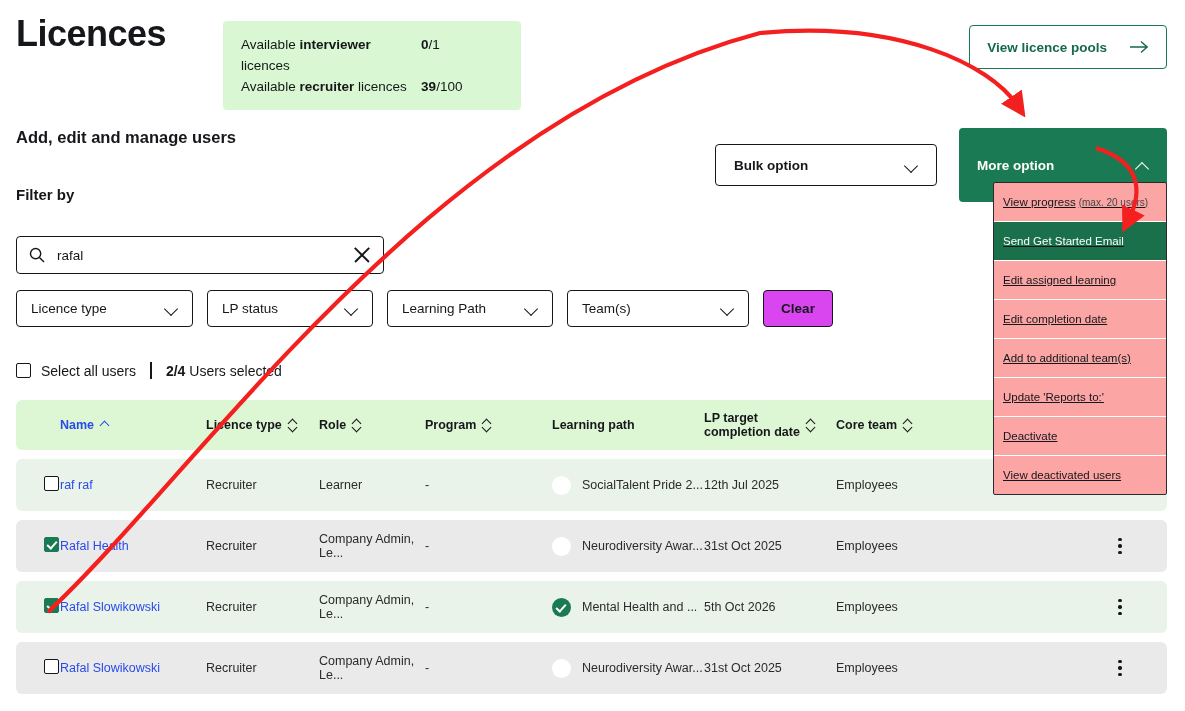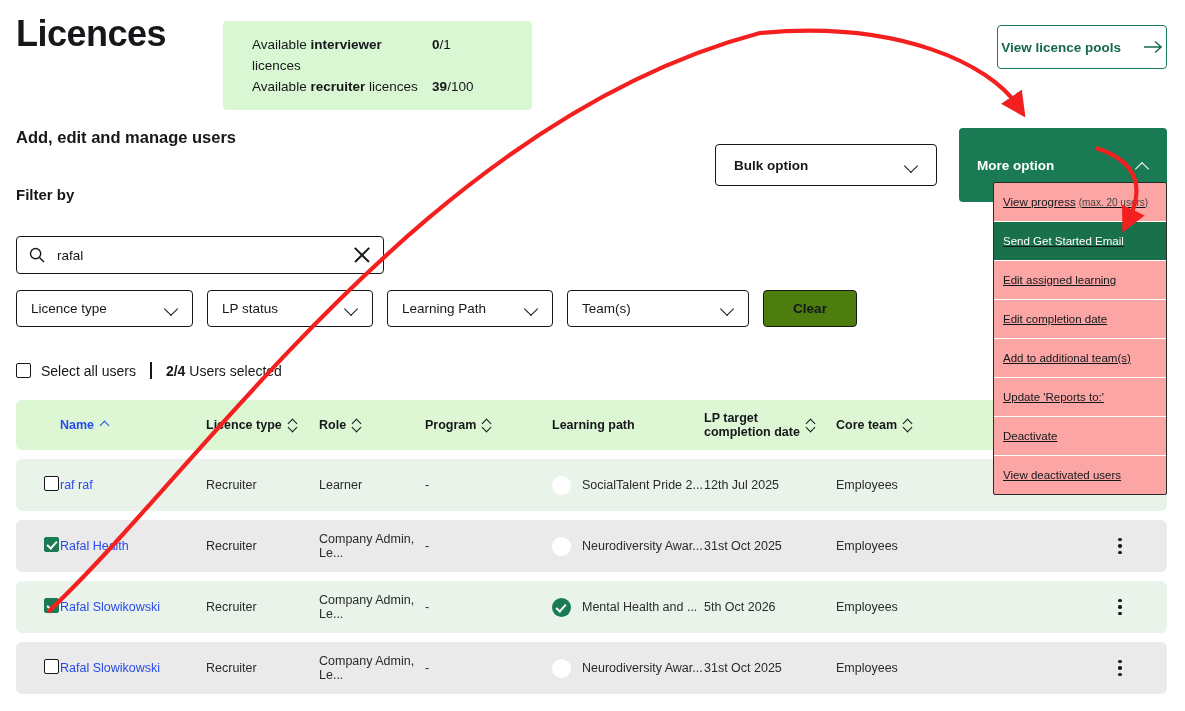--- a/index.html
+++ b/index.html
@@ -8,32 +8,32 @@
     background:#ffffff;
     font-family:"Liberation Sans", sans-serif;
     color:#15171a;
     overflow:hidden;
     position:relative;
   }
   
   .page-head{position:absolute;left:16px;top:12px;display:flex;align-items:flex-start;}
   .page-title{font-size:36px;font-weight:700;letter-spacing:-0.5px;line-height:1.2;color:#15171a;margin:0;}
   .licence-box{
-    background:#d9f7d2;border-radius:4px;padding:13px 18px 13px 29px;
+    background:#d9f7d2;border-radius:4px;padding:13px 18px 13px 18px;
     margin-left:57px;margin-top:9px;min-width:262px;
   }
   .licence-row{display:flex;align-items:baseline;font-size:13.5px;line-height:21px;color:#15171a;}
   .licence-label{width:180px;}
   .licence-label b{font-weight:700;}
   .licence-val b{font-weight:700;}
   .view-pools-btn{
     position:absolute;right:18px;top:25px;
     border:1px solid #1a7a53;border-radius:4px;background:#fff;
     color:#16694a;font-size:13.5px;font-weight:700;
-    height:42px;padding:0 3px;display:flex;align-items:center;gap:22px;cursor:pointer;
+    height:42px;padding:0 17px;display:flex;align-items:center;gap:22px;cursor:pointer;
   }
   .arrow-right{width:20px;height:14px;position:relative;display:inline-block;}
   
   .subtitle{position:absolute;left:16px;top:128px;font-size:16.5px;font-weight:700;color:#15171a;}
   .action-bar{position:absolute;right:18px;top:128px;display:flex;align-items:center;gap:22px;}
   .btn{height:40px;border-radius:4px;font-size:13.5px;font-weight:700;display:flex;align-items:center;cursor:pointer;}
   .btn-primary{background:#1a7a53;color:#fff;border:none;padding:0 18px;gap:36px;min-width:147px;justify-content:space-between;}
   .btn-outline{background:#fff;color:#15171a;border:1px solid #15171a;padding:0 18px;gap:36px;min-width:184px;justify-content:space-between;}
   .btn-green-dd{background:#1a7a53;color:#fff;border:none;padding:17px 18px;gap:36px;min-width:172px;justify-content:space-between;}
   .chev{display:inline-block;width:13px;height:13px;position:relative;}
@@ -64,21 +64,21 @@
   .search-ico{width:16px;height:16px;margin-right:12px;flex:0 0 auto;}
   .search-val{font-size:13.5px;color:#15171a;flex:1;}
   .clear-x{width:18px;height:18px;position:relative;cursor:pointer;flex:0 0 auto;}
   .clear-x::before,.clear-x::after{content:"";position:absolute;left:-1px;top:8px;width:20px;height:1.6px;background:#15171a;}
   .clear-x::before{transform:rotate(45deg);}
   .clear-x::after{transform:rotate(-45deg);}
   .filter-row{position:absolute;left:16px;top:290px;display:flex;gap:14px;align-items:center;}
   .sel{height:37px;border:1px solid #15171a;border-radius:4px;background:#fff;
     display:flex;align-items:center;justify-content:space-between;padding:0 14px;font-size:13.5px;cursor:pointer;box-sizing:border-box;}
   .sel-1{width:177px;}.sel-2{width:166px;}.sel-3{width:166px;}.sel-4{width:182px;}
-  .clear-btn{width:94px;height:37px;border:1px solid #15171a;border-radius:4px;background:#4d7c0f;
+  .clear-btn{width:70px;height:37px;border:1px solid #15171a;border-radius:4px;background:#d946ef;
     display:flex;align-items:center;justify-content:center;font-size:13.5px;font-weight:700;cursor:pointer;box-sizing:border-box;}
   
   .selectall{position:absolute;left:16px;top:362px;display:flex;align-items:center;font-size:14px;}
   .cb{width:15px;height:15px;border:1.6px solid #15171a;border-radius:2px;background:#fff;box-sizing:border-box;cursor:pointer;display:inline-block;position:relative;}
   .cb.checked{background:#1a7a53;border-color:#1a7a53;}
   .cb.checked::after{content:"";position:absolute;left:4px;top:0.5px;width:4px;height:8px;border-right:2px solid #fff;border-bottom:2px solid #fff;transform:rotate(42deg);}
   .selectall .lbl{margin-left:10px;}
   .vbar{display:inline-block;width:2px;height:17px;background:#15171a;margin:0 14px;}
   .sel-count b{font-weight:700;}
   

